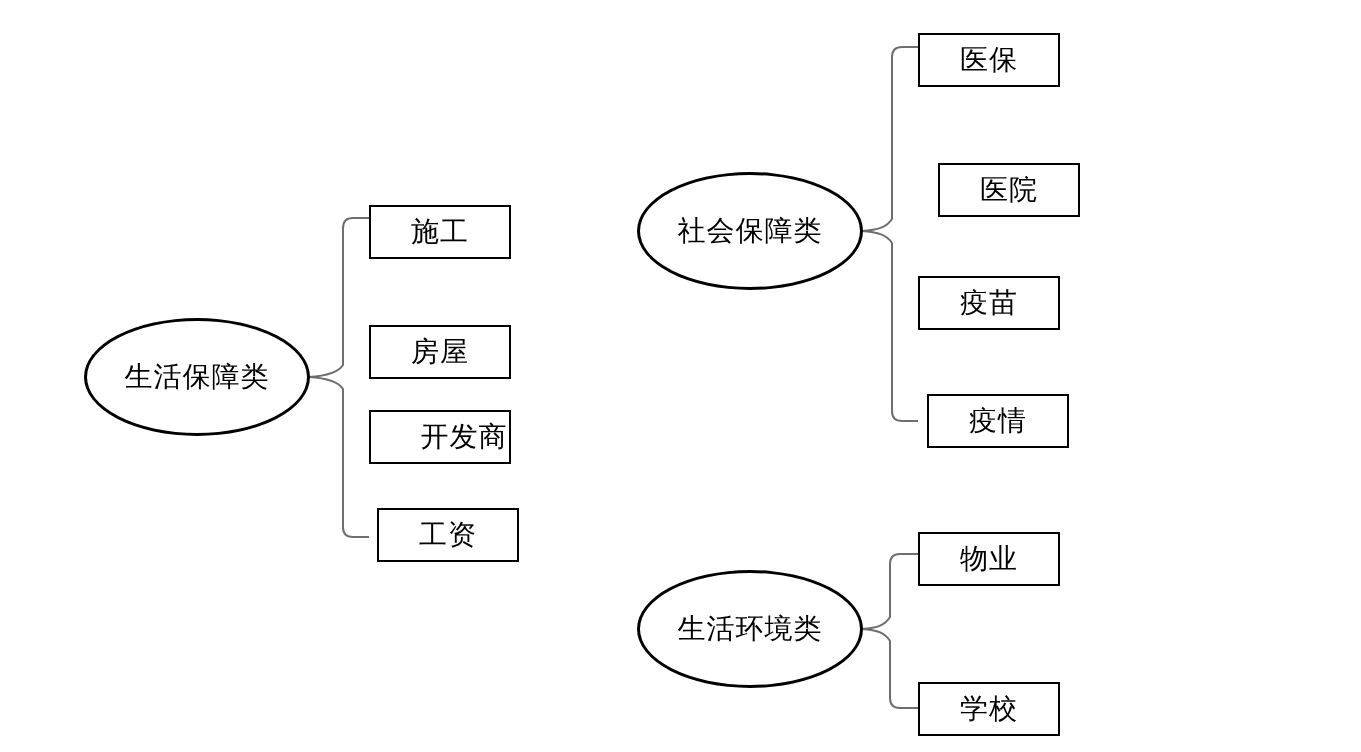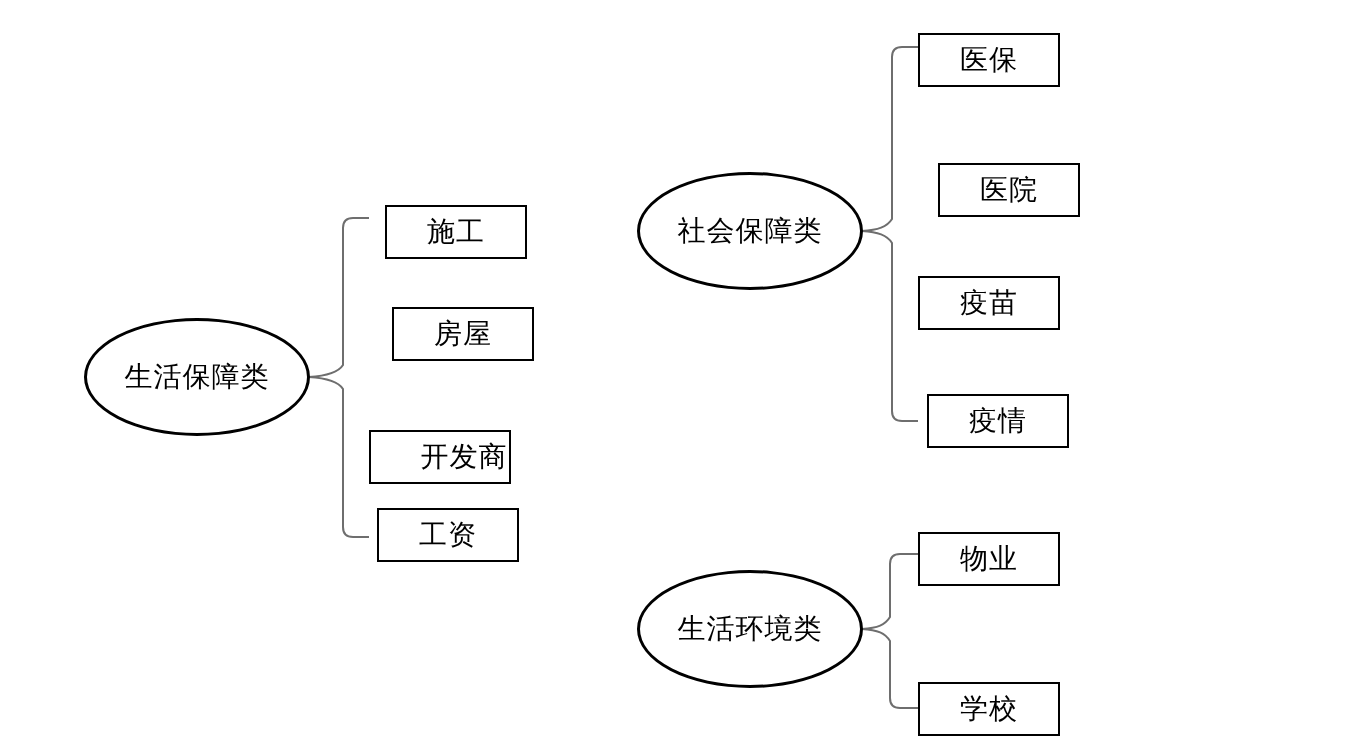--- a/index.html
+++ b/index.html
@@ -63,23 +63,23 @@
     <path d="M 309 377 C 325 378 338 381 343 389 L 343 527 Q 343 537 353 537 L 369 537"></path>
 
     <path d="M 862 231 C 878 230 887 227 892 219 L 892 57 Q 892 47 902 47 L 918 47"></path>
     <path d="M 862 231 C 878 232 887 235 892 243 L 892 411 Q 892 421 902 421 L 918 421"></path>
 
     <path d="M 862 629 C 878 628 885 625 890 617 L 890 564 Q 890 554 900 554 L 918 554"></path>
     <path d="M 862 629 C 878 630 885 633 890 641 L 890 698 Q 890 708 900 708 L 918 708"></path>
   </svg>
 
   <div class="node ellipse-node" style="left:84px; top:318px;">生活保障类</div>
-  <div class="node rect-node" style="left:385px; top:205px;">施工</div>
-  <div class="node rect-node" style="left:369px; top:307px;margin-left:23px;">房屋</div>
-  <div class="node rect-node" style="left:369px; top:430px;padding-left:48px;">开发商</div>
+  <div class="node rect-node" style="left:369px; top:205px;">施工</div>
+  <div class="node rect-node" style="left:369px; top:325px;">房屋</div>
+  <div class="node rect-node" style="left:369px; top:410px;padding-left:48px;">开发商</div>
   <div class="node rect-node" style="left:377px; top:508px;">工资</div>
 
   <div class="node ellipse-node" style="left:637px; top:172px;">社会保障类</div>
   <div class="node rect-node" style="left:918px; top:33px;">医保</div>
   <div class="node rect-node" style="left:918px; top:163px;margin-left:20px;">医院</div>
   <div class="node rect-node" style="left:918px; top:276px;">疫苗</div>
   <div class="node rect-node" style="left:918px; top:394px;margin-left:9px;">疫情</div>
 
   <div class="node ellipse-node" style="left:637px; top:570px;">生活环境类</div>
   <div class="node rect-node" style="left:918px; top:532px;">物业</div>

